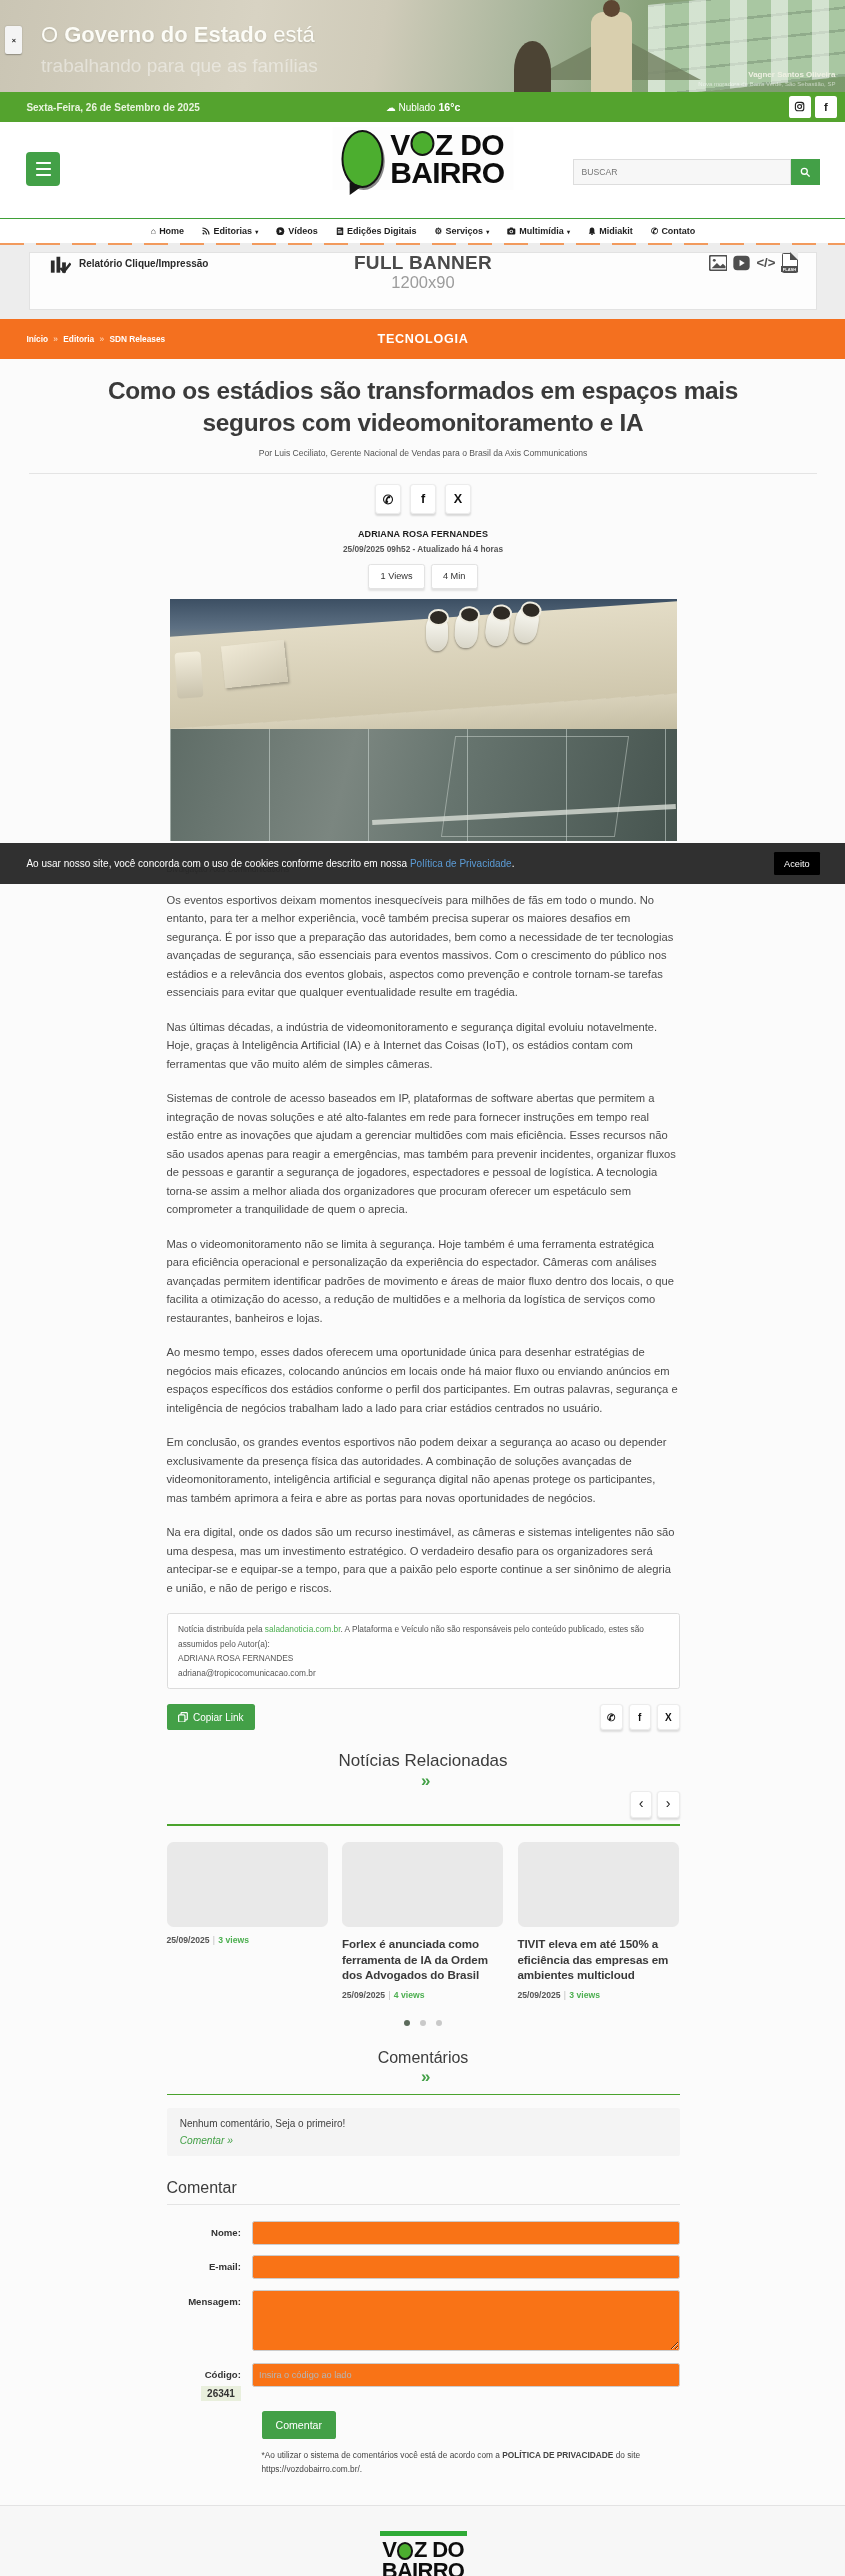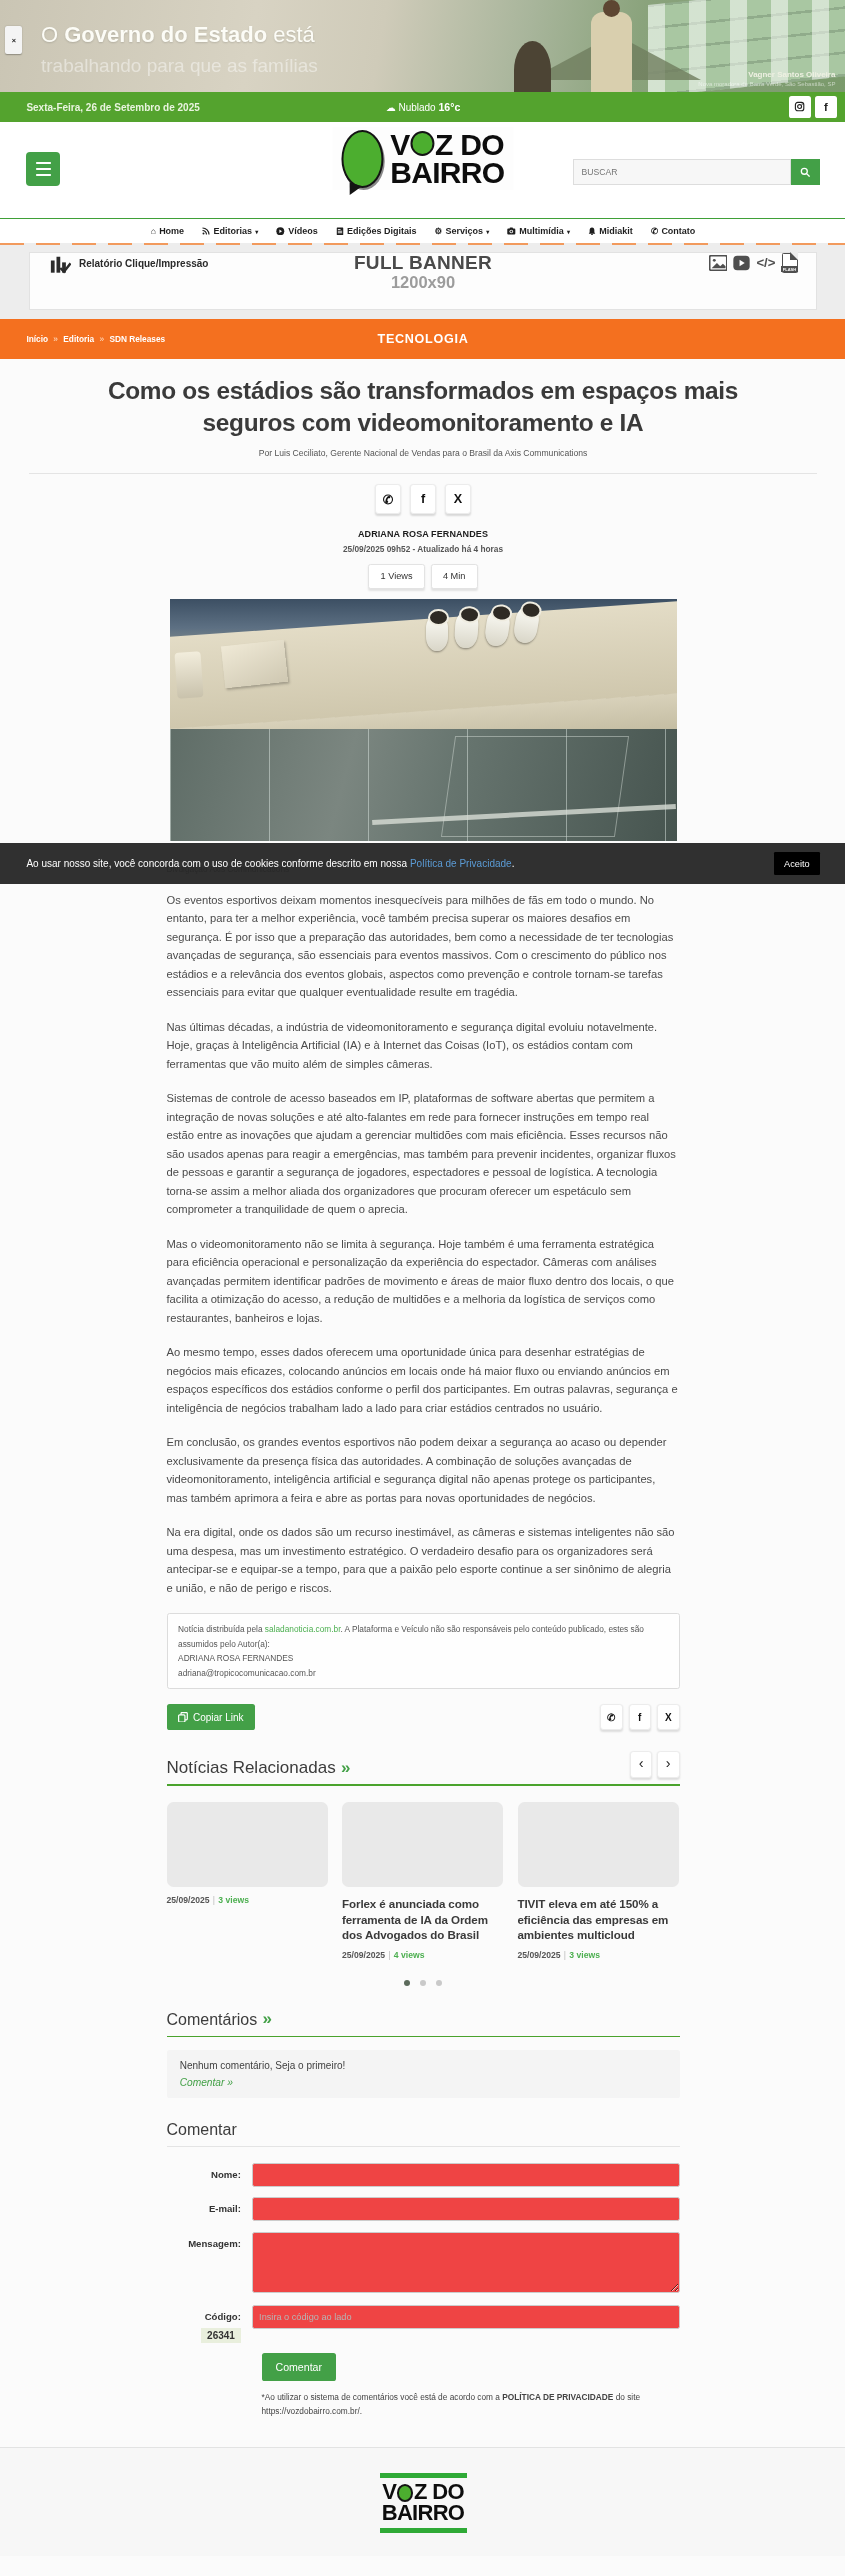--- a/index.html
+++ b/index.html
@@ -64,21 +64,21 @@
   .caret { font-size:6px; color:#1f1f1f; }
 
   
   .ad-band { background:#ededed; padding:0 0 9.2px; }
   .dashed-line { height:2px; background:repeating-linear-gradient(90deg,#f29a5d 0 24px, transparent 24px 36px); }
   .ad-box { width:788px; margin:6.6px auto 0; height:58px; background:#fdfdfd; border:0.7px solid #e2e2e2;
     display:flex; align-items:flex-start; padding:0 18.5px; position:relative; cursor:pointer; }
   .ad-left { display:flex; align-items:center; gap:8px; font-size:10px; font-weight:700; color:#2b2b2b; }
   .ad-center { position:absolute; left:0; right:0; text-align:center; }
   .ad-title { font-size:19px; font-weight:700; color:#4a4a4a; letter-spacing:0.3px; line-height:1.05; }
-  .ad-size { font-size:16.5px; font-weight:700; color:#9c9c9c; }
+  .ad-size { font-size:16.5px; font-weight:400; color:#9c9c9c; }
   .ad-right { margin-left:auto; display:flex; align-items:center; gap:6px; color:#4f4f4f; position:relative; z-index:2; }
   .ad-code { font-size:13.2px; font-weight:700; }
   .flash-ic { position:relative; width:16px; height:20px; border:1.3px solid #4f4f4f; border-radius:1.3px; background:#fff; }
   .flash-ic::before { content:""; position:absolute; right:-1.3px; top:-1.3px; border:4px solid #ededed; border-left-color:#4f4f4f; border-bottom-color:#4f4f4f; }
   .flash-lbl { position:absolute; left:-1.3px; bottom:-0.7px; right:-1.3px; background:#4f4f4f; color:#fff; font-size:4px; font-weight:700; text-align:center; padding:0.7px 0; }
 
   
   .section-bar { background:#f4701f; height:40px; display:flex; align-items:center; position:relative; padding:0 26.4px; }
   .crumbs { display:flex; gap:5.3px; align-items:center; font-size:8.3px; color:#fff; font-weight:700; position:relative; z-index:2; }
   .crumbs a { color:#fff; cursor:pointer; }
@@ -138,21 +138,21 @@
 
   .copy-row { display:flex; align-items:center; margin-top:14.5px; }
   .copy-btn { display:flex; align-items:center; gap:5.3px; background:#43a047; color:#fff; border:none; border-radius:2.6px;
     padding:7.3px 11.2px; font-size:10px; font-family:"Liberation Sans", sans-serif; cursor:pointer; }
   .mini-share { margin-left:auto; display:flex; gap:6px; }
   .mini-btn { width:22.5px; height:26.4px; background:#fff; border:0.7px solid #ececec; border-radius:3.3px; box-shadow:0 1.3px 2px rgba(0,0,0,.12);
     display:flex; align-items:center; justify-content:center; font-size:10px; font-weight:700; color:#111; cursor:pointer; }
 
   
   .sec { margin-top:21px; }
-  .sec-head { display:flex; align-items:flex-end; }
+  .sec-head { display:flex; align-items:center;flex-direction:column; }
   .sec-head h2 { font-size:17px; font-weight:400; color:#3c3c3c; }
   .sec-head .chev { color:#43a047; font-size:17px; margin-left:5.3px; font-weight:700; }
   .car-btns { margin-left:auto; display:flex; gap:4.6px; }
   .car-btn { width:22.5px; height:26.4px; background:#fff; border:0.7px solid #ececec; border-radius:3.3px; box-shadow:0 1.3px 2px rgba(0,0,0,.12);
     display:flex; align-items:center; justify-content:center; font-size:14.5px; color:#222; cursor:pointer; padding-bottom:2.6px; }
   .green-rule { height:2px; background:#4aa32d; margin-top:6.6px; }
   .cards { display:flex; gap:14.5px; margin-top:16px; }
   .card { width:161px; cursor:pointer; }
   .card-img { height:85px; background:#e9e9e9; border-radius:6.6px; }
   .card-title { margin-top:9.2px; font-size:11.6px; font-weight:700; color:#3a3a3a; line-height:1.32; letter-spacing:-0.1px; }
@@ -169,21 +169,21 @@
   .empty-box { margin-top:13.2px; background:#f4f4f4; border-radius:2.6px; padding:10px 13.2px; font-size:10px; color:#3f3f3f; }
   .empty-box .cta { display:inline-block; margin-top:6px; color:#43a047; font-style:italic; font-size:10.2px; cursor:pointer; }
 
   .form-sec { margin-top:22.5px; }
   .form-sec h3 { font-size:16px; font-weight:400; color:#3c3c3c; }
   .form-divider { border:none; border-top:0.7px solid #e4e4e4; margin-top:6.6px; }
   .cform { margin-top:16px; }
   .frow { display:flex; margin-bottom:10.6px; }
   .flabel { width:85px; text-align:right; padding-right:10.6px; font-size:9.6px; font-weight:700; color:#333; padding-top:6px; }
   .ffield { flex:1; }
-  .field-input { width:100%; height:24px; border:0.7px solid #ccc; border-radius:2.6px; background:#ef4444; padding:0 6.6px;
+  .field-input { width:100%; height:24px; border:0.7px solid #ccc; border-radius:2.6px; background:#f97316; padding:0 6.6px;
     font-family:"Liberation Sans", sans-serif; font-size:9.2px; color:#333; }
   .field-input::placeholder, textarea::placeholder { color:#b5b5b5; }
   textarea.field-input { height:61px; padding-top:5.3px; resize:vertical; }
   .code-box { display:inline-block; margin-top:5.3px; background:#e9efdd; padding:2px 6px; font-size:10px; font-weight:700; color:#333; }
   .submit-row { margin-left:95px; margin-top:5.3px; }
   .submit-btn { background:#43a047; color:#fff; border:none; border-radius:2.6px; padding:8px 14px; font-size:10.6px;
     font-family:"Liberation Sans", sans-serif; cursor:pointer; }
   .disclaimer { margin-left:95px; margin-top:8.6px; font-size:8.3px; color:#444; line-height:1.7; }
 
   

